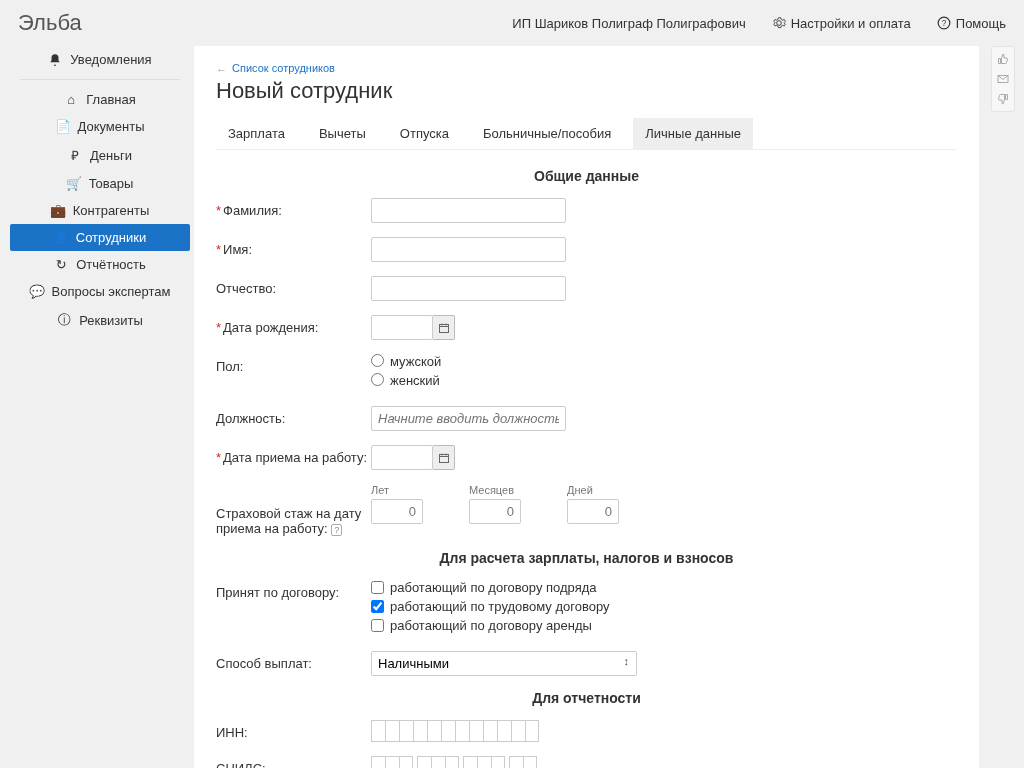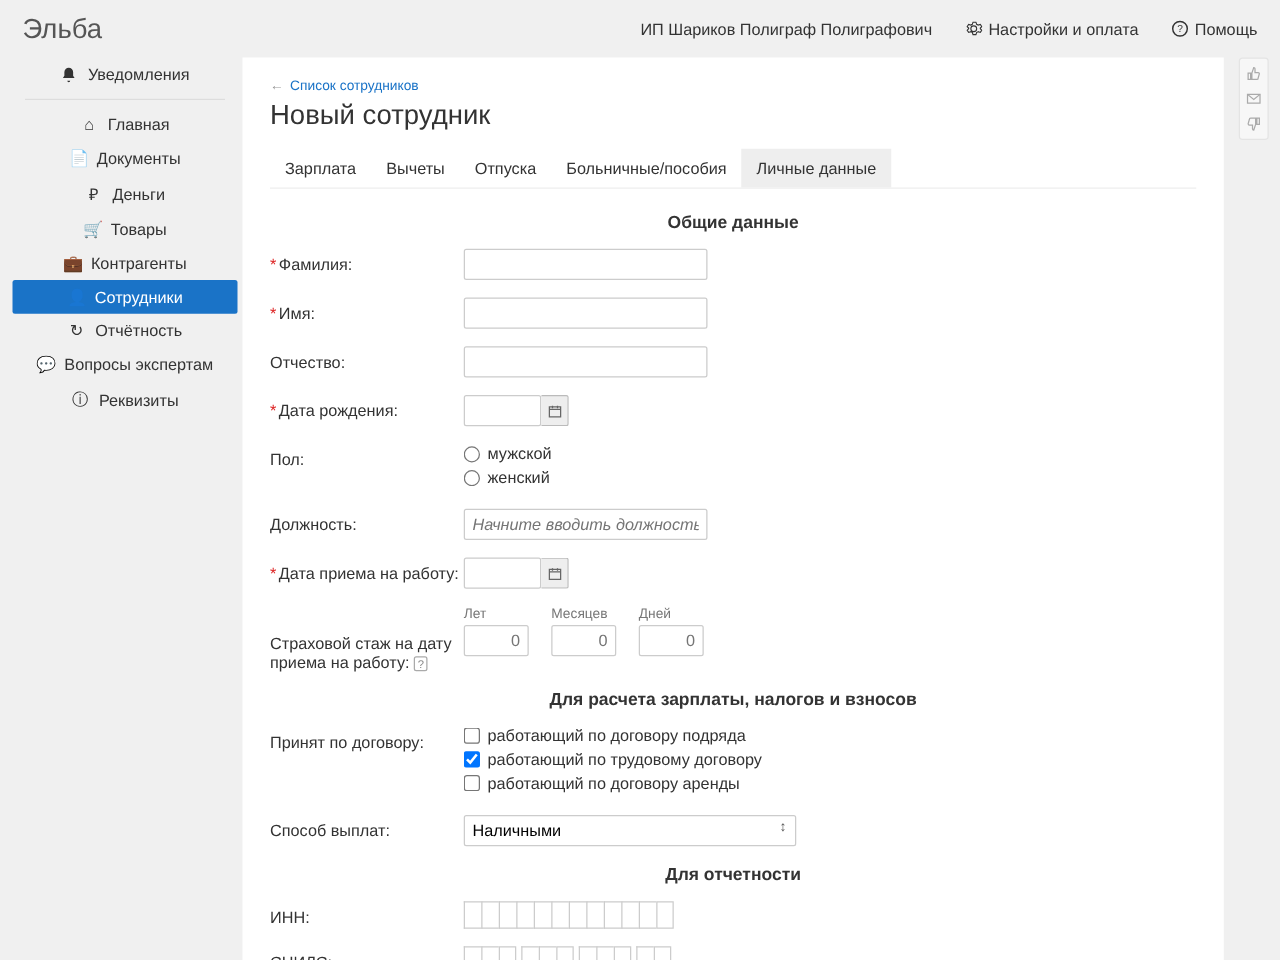--- a/index.html
+++ b/index.html
@@ -18,38 +18,38 @@
 .nav-item svg, .nav-item .ic { margin-right: 8px; width: 14px; text-align: center; }
 .nav-divider { height: 1px; background: #ddd; margin: 6px 10px 6px 10px; }
 
 .content { flex: 1; background: #fff; margin: 0 45px 0 4px; padding: 14px 22px 30px 22px; min-height: 740px; position: relative; }
 .actionbar { position: absolute; right: -36px; top: 0; width: 24px; background: #f7f7f7; border: 1px solid #e4e4e4; border-radius: 3px; display: flex; flex-direction: column; align-items: center; padding: 6px 0; gap: 8px; }
 .actionbar svg { cursor: pointer; }
 
 .back-link { font-size: 11px; color: #1a73c7; margin-bottom: 4px; display: inline-block; }
 .back-link .arrow { color: #999; margin-right: 2px; }
 h1 { font-size: 22px; font-weight: 400; color: #333; margin-bottom: 14px; }
-.tabs { display: flex; gap: 0; margin-bottom: 18px; border-bottom: 1px solid #eee; }
+.tabs { display: flex; gap: 10px; margin-bottom: 18px; border-bottom: 1px solid #eee; }
 .tab { padding: 8px 12px; font-size: 13px; color: #333; cursor: pointer; }
 .tab.active { background: #eee; }
 h3 { font-size: 14px; font-weight: bold; margin: 12px 0 14px 0; text-align: center; }
 
 .form-row { display: flex; align-items: flex-start; margin-bottom: 14px; }
 .label-col { width: 155px; padding-top: 5px; font-size: 13px; color: #333; }
 .req { color: #d22; margin-right: 2px; }
 .field-col { flex: 1; }
 input[type=text] { border: 1px solid #ccc; padding: 4px 6px; font-size: 13px; border-radius: 2px; }
 .inp-wide { width: 195px; }
 .date-wrap { display: flex; }
 .inp-date { width: 62px; border-radius: 2px 0 0 2px; }
 .cal-btn { width: 22px; border: 1px solid #bbb; border-left: none; background: #eee; border-radius: 0 2px 2px 0; cursor: pointer; display:flex; align-items:center; justify-content:center; }
-.radio-row { display: flex; align-items: flex-end; margin-bottom: 4px; gap: 6px; }
+.radio-row { display: flex; align-items: flex-start; margin-bottom: 4px; gap: 6px; }
 .chk-row { display: flex; align-items: center; margin-bottom: 4px; gap: 6px; }
 .placeholder-input { font-style: italic; color: #999; width: 195px; }
-.stazh-group { display: flex; gap: 18px; }
+.stazh-group { display: flex; gap: 46px; }
 .stazh-col { display: flex; flex-direction: column; font-size: 11px; color: #777; }
 .stazh-col input { width: 52px; text-align: right; margin-top: 3px; }
 .help-ic { display:inline-block; border:1px solid #aaa; border-radius:2px; font-size:9px; padding:0 2px; color:#888; cursor:pointer; }
 .select-wrap { position: relative; width: 266px; }
 select { width: 100%; border: 1px solid #ccc; padding: 4px 6px; font-size: 13px; border-radius: 2px; appearance: none; background:#fff; }
 .select-wrap::after { content: "↕"; position: absolute; right: 8px; top: 4px; font-size: 11px; pointer-events: none; color:#555;}
 .cell-inp { display: flex; }
 .cell-inp .cell { width: 14px; height: 22px; border: 1px solid #ccc; border-right: none; }
 .cell-inp .cell:last-child { border-right: 1px solid #ccc; }
 .cell-grp { margin-right: 4px; }

